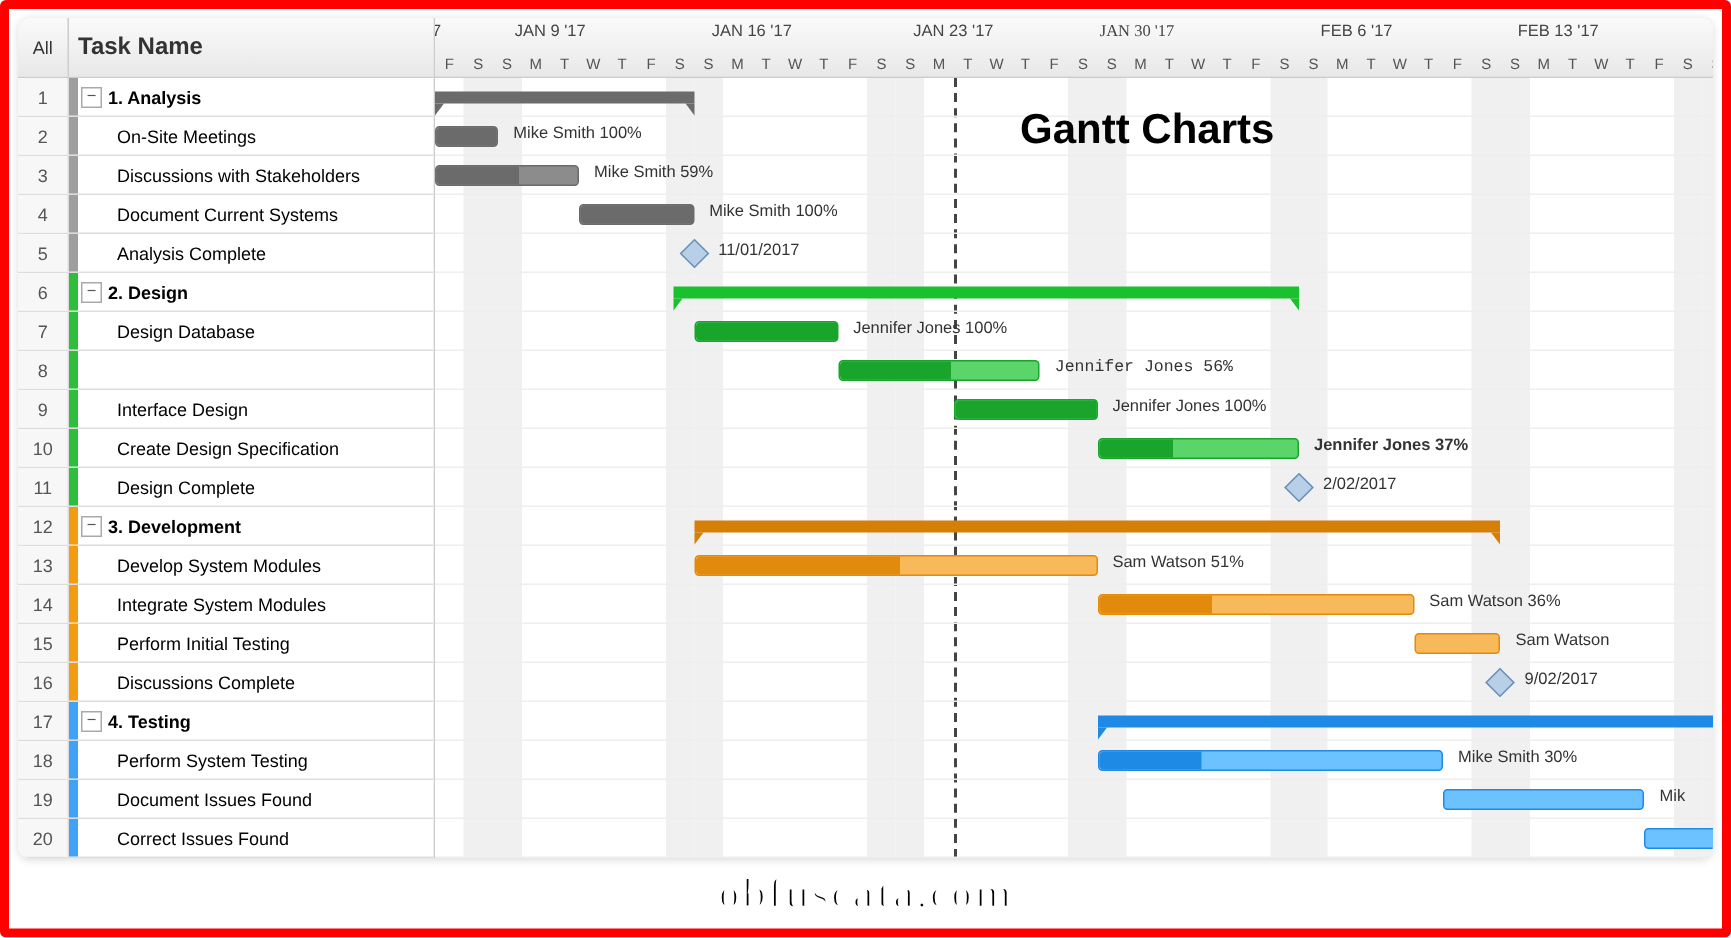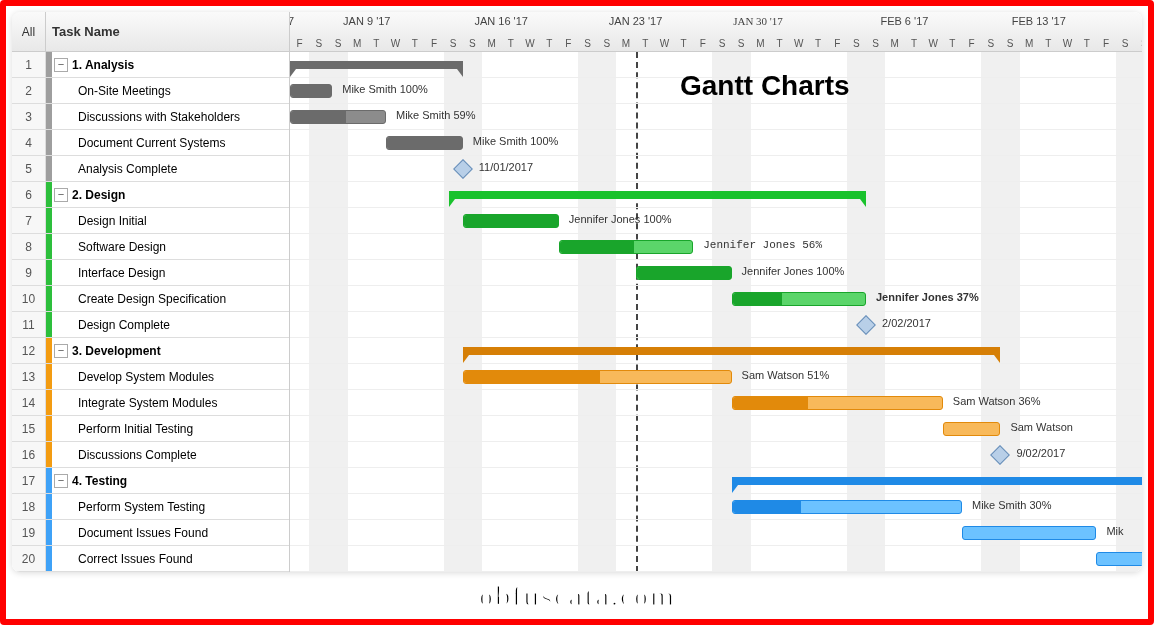--- a/index.html
+++ b/index.html
@@ -3,21 +3,21 @@
 <meta charset="utf-8">
 <style>
   * { box-sizing: border-box; margin: 0; padding: 0; }
   body { font-family: -apple-system, Helvetica, Arial, sans-serif; background:#fff; }
   .frame { border: 6px solid #ff0000; width:1154px; height:625px; position:relative; overflow:hidden; background:#fff; border-radius:4px; }
   .chart-wrap { position:absolute; top:6px; left:6px; right:6px; height:560px; background:#fff; border-radius:8px; box-shadow:0 1px 6px rgba(0,0,0,0.15); display:flex; overflow:hidden; }
   .left-panel { width:278px; flex:none; background:#f3f3f3; border-right:1px solid #ccc; }
   .right-panel { flex:1; position:relative; background:#fff; overflow:hidden; }
   .hdr-row { height:40px; display:flex; align-items:stretch; border-bottom:1px solid #ccc; }
   .hdr-all { width:34px; display:flex; align-items:center; justify-content:center; font-size:12px; color:#333; border-right:1px solid #ccc; background:linear-gradient(#fafafa,#e8e8e8);}
-  .hdr-name { flex:1; display:flex; align-items:center; padding:0 6px; font-size:13px; font-weight:bold; color:#333; background:linear-gradient(#fafafa,#e8e8e8);}
+  .hdr-name { flex:1; display:flex; align-items:center; padding:0 6px; font-size:16px; font-weight:bold; color:#333; background:linear-gradient(#fafafa,#e8e8e8);}
   .task-row { height:26px; display:flex; align-items:center; border-bottom:1px solid #ddd; font-size:12px; background:#fff;}
   .row-num { width:34px; text-align:center; color:#555; border-right:1px solid #ddd; height:100%; display:flex; align-items:center; justify-content:center; background:#f7f7f7;}
   .color-strip { width:6px; height:100%; flex:none; }
   .exp { width:14px; height:14px; border:1px solid #aaa; background:#fff; margin:0 4px 0 2px; display:flex; align-items:center; justify-content:center; font-size:11px; line-height:1; color:#555; cursor:pointer;}
   .indent { width:20px; flex:none; }
   .task-name { flex:1; white-space:nowrap; overflow:hidden; text-overflow:ellipsis; padding-right:4px;}
   .phase .task-name { font-weight:bold; }
   
   .timeline-hdr { height:40px; border-bottom:1px solid #ccc; position:relative; background:linear-gradient(#fafafa,#e8e8e8);}
   .month-lbl { position:absolute; top:3px; font-size:11px; color:#444; transform:translateX(-50%);}
@@ -89,28 +89,27 @@
             <div class="row-num">6</div>
             <div class="color-strip" style="background: rgb(45, 191, 60);"></div>
             <div class="exp">−</div>
             <div class="task-name">2. Design</div>
           </div>
           <div class="task-row">
             <div class="row-num">7</div>
             <div class="color-strip" style="background: rgb(45, 191, 60);"></div>
             <div class="indent"></div>
             <div class="indent" style="width: 6px;"></div>
-            <div class="task-name">Design Initial</div>
+            <div class="task-name">Design Database</div>
           </div>
           <div class="task-row">
             <div class="row-num">8</div>
             <div class="color-strip" style="background: rgb(45, 191, 60);"></div>
             <div class="indent"></div>
             <div class="indent" style="width: 6px;"></div>
-            <div class="task-name">Software Design</div>
           </div>
           <div class="task-row">
             <div class="row-num">9</div>
             <div class="color-strip" style="background: rgb(45, 191, 60);"></div>
             <div class="indent"></div>
             <div class="indent" style="width: 6px;"></div>
             <div class="task-name">Interface Design</div>
           </div>
           <div class="task-row">
             <div class="row-num">10</div>

